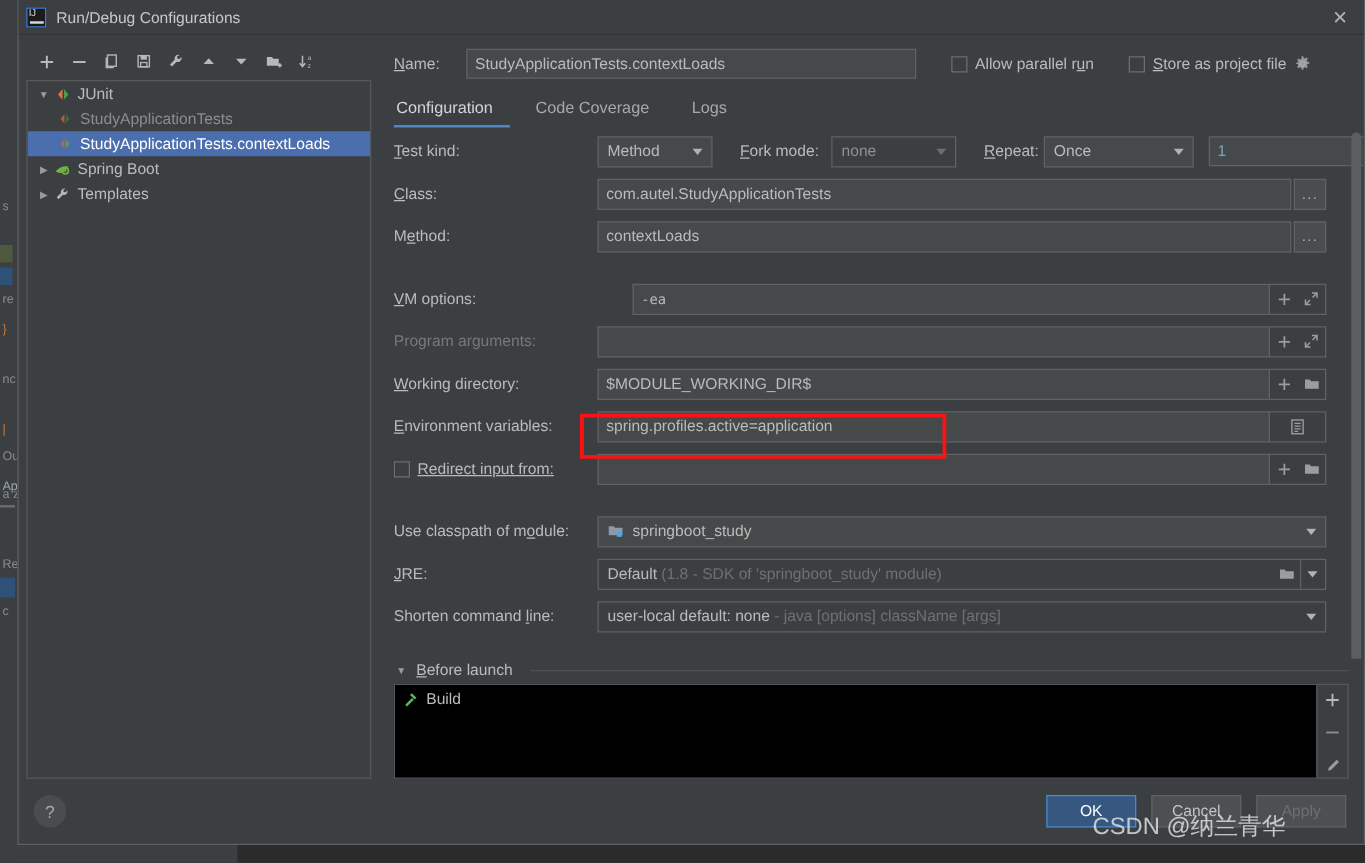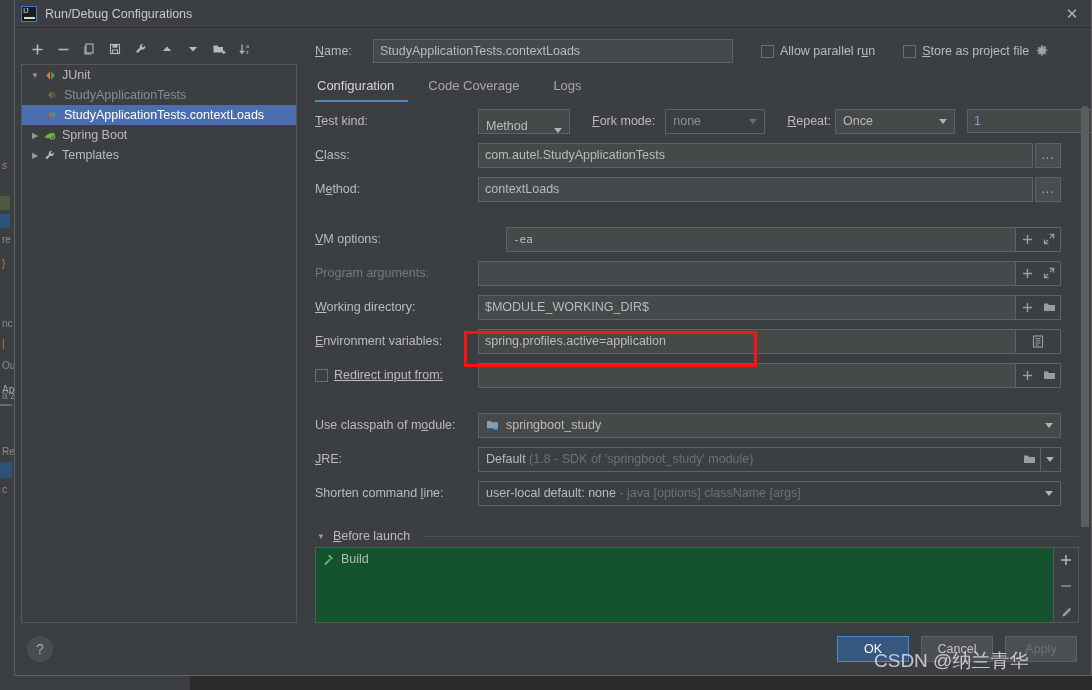--- a/index.html
+++ b/index.html
@@ -235,21 +235,21 @@
     z-index: 20;
   }
 
   
   .before-launch { padding: 0 12px 0 0; margin-top: 2px; }
   .bl-head { display: flex; align-items: center; gap: 6px; }
   .bl-head .tw { width: 12px; flex: 0 0 12px; }
   .bl-rule { flex: 1; height: 1px; background: #4e5052; margin-left: 8px; }
   .bl-body { display: flex; margin-top: 4px; height: 76px; }
   .bl-list {
-    flex: 1; background: #14532d;
+    flex: 1; background: #000000;
     border: 1px solid #555759; border-right: none;
     padding-top: 1px; min-width: 0;
   }
   .bl-item {
     height: 20px; display: flex; align-items: center;
     padding-left: 6px; gap: 6px; font-size: 12.5px; cursor: pointer;
   }
   .bl-side {
     width: 26px; flex: 0 0 26px;
     border: 1px solid #555759;
@@ -312,21 +312,21 @@
 </head>
 <body>
 
 <div id="ide-bg">
   <div class="edge-strip"></div>
   <div class="edge-col" style="top:158px;">s</div>
   <div class="lstripe" style="top:196px; background:#4e5a40;"></div>
   <div class="lstripe" style="top:214px; background:#2d5177;"></div>
   <div class="edge-col" style="top:232px;">re</div>
   <div class="edge-col" style="top:256px; color:#cc7832;">}</div>
-  <div class="edge-col" style="top:316px;">nc</div>
+  <div class="edge-col" style="top:296px;">nc</div>
   <div class="edge-col" style="top:336px; color:#cc7832;">|</div>
   <div class="edge-col" style="top:358px;">Ou</div>
   <div class="edge-col" style="top:382px; color:#9aa7b0;">Ap</div>
   <div class="lstripe" style="top:404px; height:2px; background:#6a6a6a; width:12px;"></div>
   <div class="edge-col" style="top:388px;">a z</div>
   <div class="edge-col" style="top:444px;">Re</div>
   <div class="lstripe" style="top:462px; background:#2d5177; width:12px; height:16px;"></div>
   <div class="edge-col" style="top:482px;">c</div>
   <div class="bottom-left-panel"></div>
   <div class="bottom-console">
@@ -483,21 +483,21 @@
         <div class="tab">Code Coverage</div>
         <div class="tab">Logs</div>
       </div>
 
       <div class="form-area">
         <div class="form-inner">
 
           <div class="frow">
             <div class="fl lbl"><span class="mn">T</span>est kind:</div>
             <div class="fctl">
-              <div class="combo" style="width:92px; flex:0 0 92px;align-items:flex-end;">
+              <div class="combo" style="width:92px; flex:0 0 92px;">
                 <span class="cval">Method</span>
                 <span class="caret">
                     <i></i>
                   </span>
               </div>
               <div class="lbl" style="margin-left:22px;"><span class="mn">F</span>ork mode:</div>
               <div class="combo flat" style="width:100px; flex:0 0 100px; margin-left:10px; color:#8e9193;">
                 <span class="cval">none</span>
                 <span class="caret dim">
                     <i></i>

